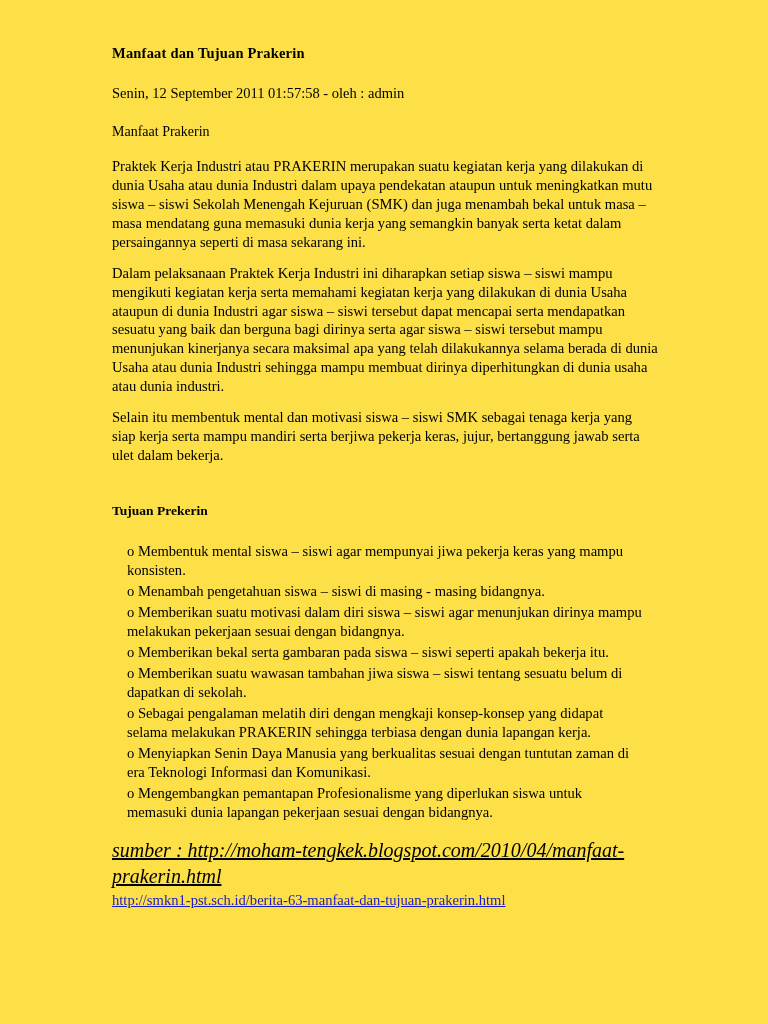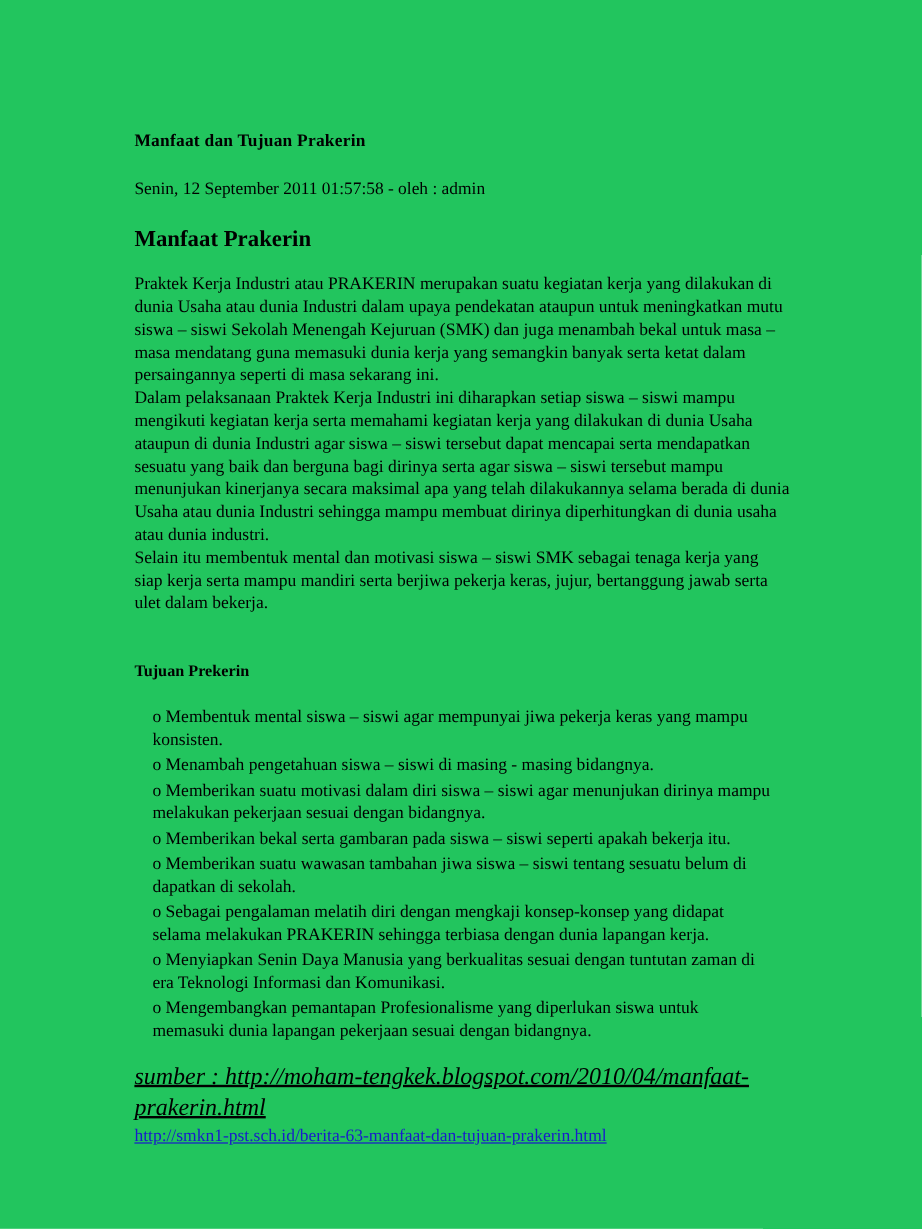--- a/index.html
+++ b/index.html
@@ -11,40 +11,40 @@
     width: 768px;
     height: 1024px;
     font-family: "Liberation Serif", serif;
     color: #000000;
     overflow: hidden;
   }
   .page {
     position: relative;
     width: 768px;
     height: 1024px;
-    background: #22c55e;
+    background: #fde047;
     box-sizing: border-box;
-    padding: 110px 110px 0 112px;
+    padding: 45px 110px 0 112px;
   }
   .doc-title {
     font-family: "Liberation Serif", serif;
     font-weight: bold;
     font-size: 14.5px;
     letter-spacing: 0.2px;
     margin: 0 0 22px 0;
     line-height: 1.2;
   }
   .meta-line {
     font-size: 14.5px;
     margin: 0 0 20px 0;
     line-height: 1.3;
   }
   .section-heading {
-    font-weight: bold;
-    font-size: 19px;
+    font-weight: normal;
+    font-size: 14px;
     margin: 0 0 16px 0;
     line-height: 1.25;
   }
   .subsection-heading {
     font-weight: bold;
     font-size: 13.5px;
     margin: 38px 0 22px 0;
     line-height: 1.25;
   }
   p.body-par {
@@ -75,21 +75,21 @@
   .source-link {
     font-size: 14.6px;
     line-height: 1.35;
     margin: 2px 0 0 0;
     color: #1a1acc;
     text-decoration: underline;
     display: inline-block;
     word-break: break-all;
   }
   .body-block p.body-par + p.body-par {
-    margin-top: 0px;
+    margin-top: 12px;
   }
 </style>
 </head>
 <body>
 
 <div class="page">
 
   <h1 class="doc-title">Manfaat dan Tujuan Prakerin</h1>
 
   <div class="meta-line">Senin, 12 September 2011 01:57:58 - oleh : admin</div>

